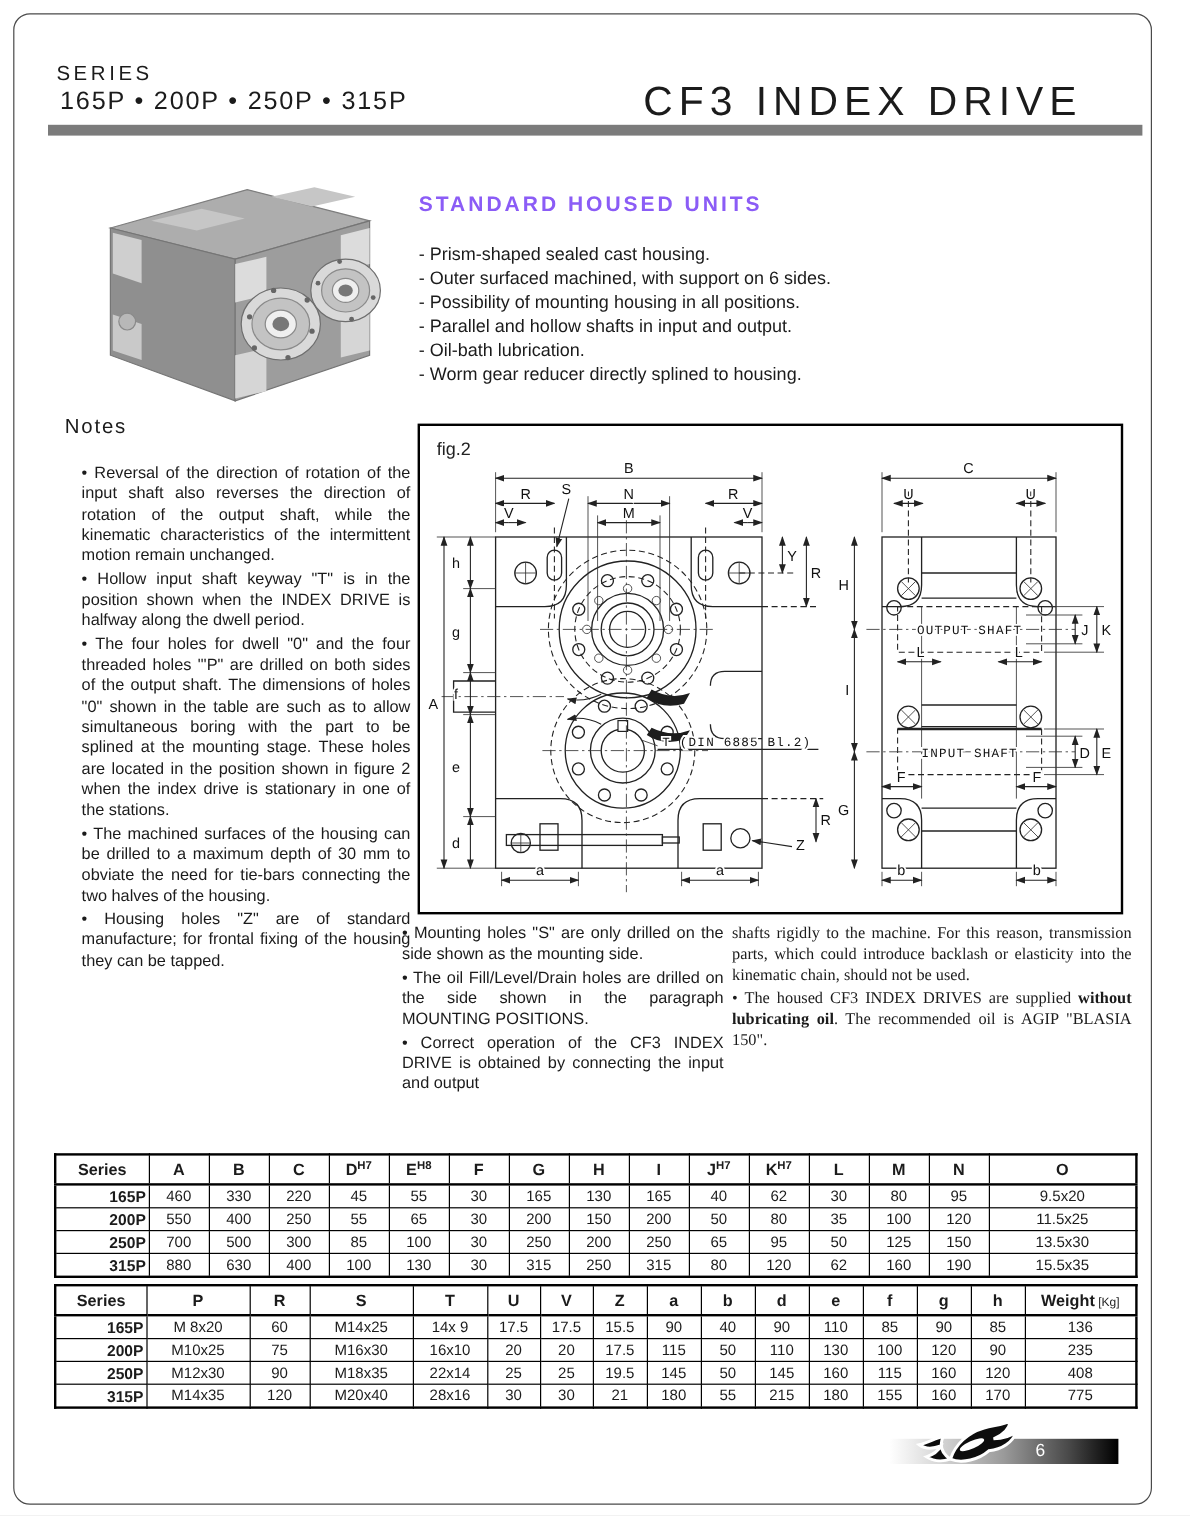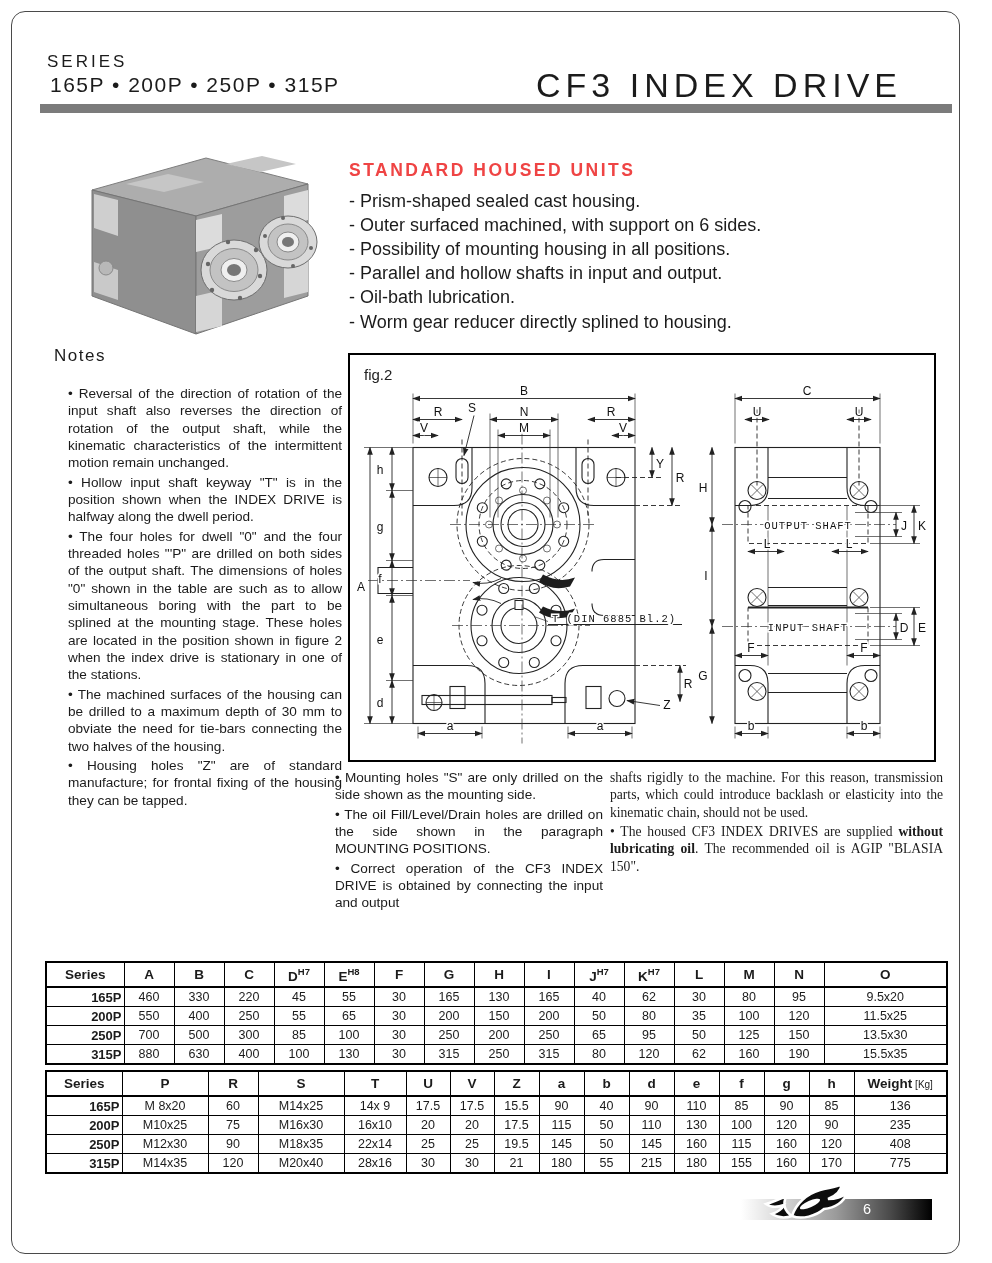--- a/index.html
+++ b/index.html
@@ -10,22 +10,22 @@
   .abs{position:absolute;}
   
   .series-label{left:47px;top:52px;font-size:17px;letter-spacing:3px;font-weight:500;}
   .series-models{left:50px;top:73px;font-size:21px;letter-spacing:1.5px;font-weight:500;}
   .doc-title{left:0;right:78px;top:54px;text-align:right;font-size:34px;letter-spacing:5px;font-weight:500;margin:12px;}
   .header-rule{left:40px;top:104px;width:912px;height:9px;background:#7b7b7b;}
   
   .photo{left:56px;top:144px;width:276px;height:204px;}
   
   .standard{left:349px;top:160px;width:610px;}
-  .standard h2{margin:0;font-size:17.5px;letter-spacing:2.5px;color:#ef4444;font-weight:bold;}
-  .standard .bullets{margin-top:8px;font-size:18px;line-height:1.34;}
+  .standard h2{margin:0;font-size:17.5px;letter-spacing:2.5px;color:#8b5cf6;font-weight:bold;}
+  .standard .bullets{margin-top:22px;font-size:15px;line-height:1.34;}
   .standard .bullets p{margin:0;}
   
   .notes-title{left:54px;top:346px;font-size:17px;letter-spacing:1.5px;font-weight:500;}
   .txtcol{font-size:13.6px;line-height:1.275;text-align:justify;}
   .txtcol p{margin:0 0 2px 0;}
   .notes-col{left:68px;top:385px;width:274px;}
   .col-mid{left:335px;top:769px;width:268px;}
   .col-right{left:610px;top:769px;width:333px;font-family:Liberation Serif, serif;}
   
   .fig2{left:347px;top:352px;width:584px;height:405px;border:2px solid #000000;margin:1px;background:#fff;}

